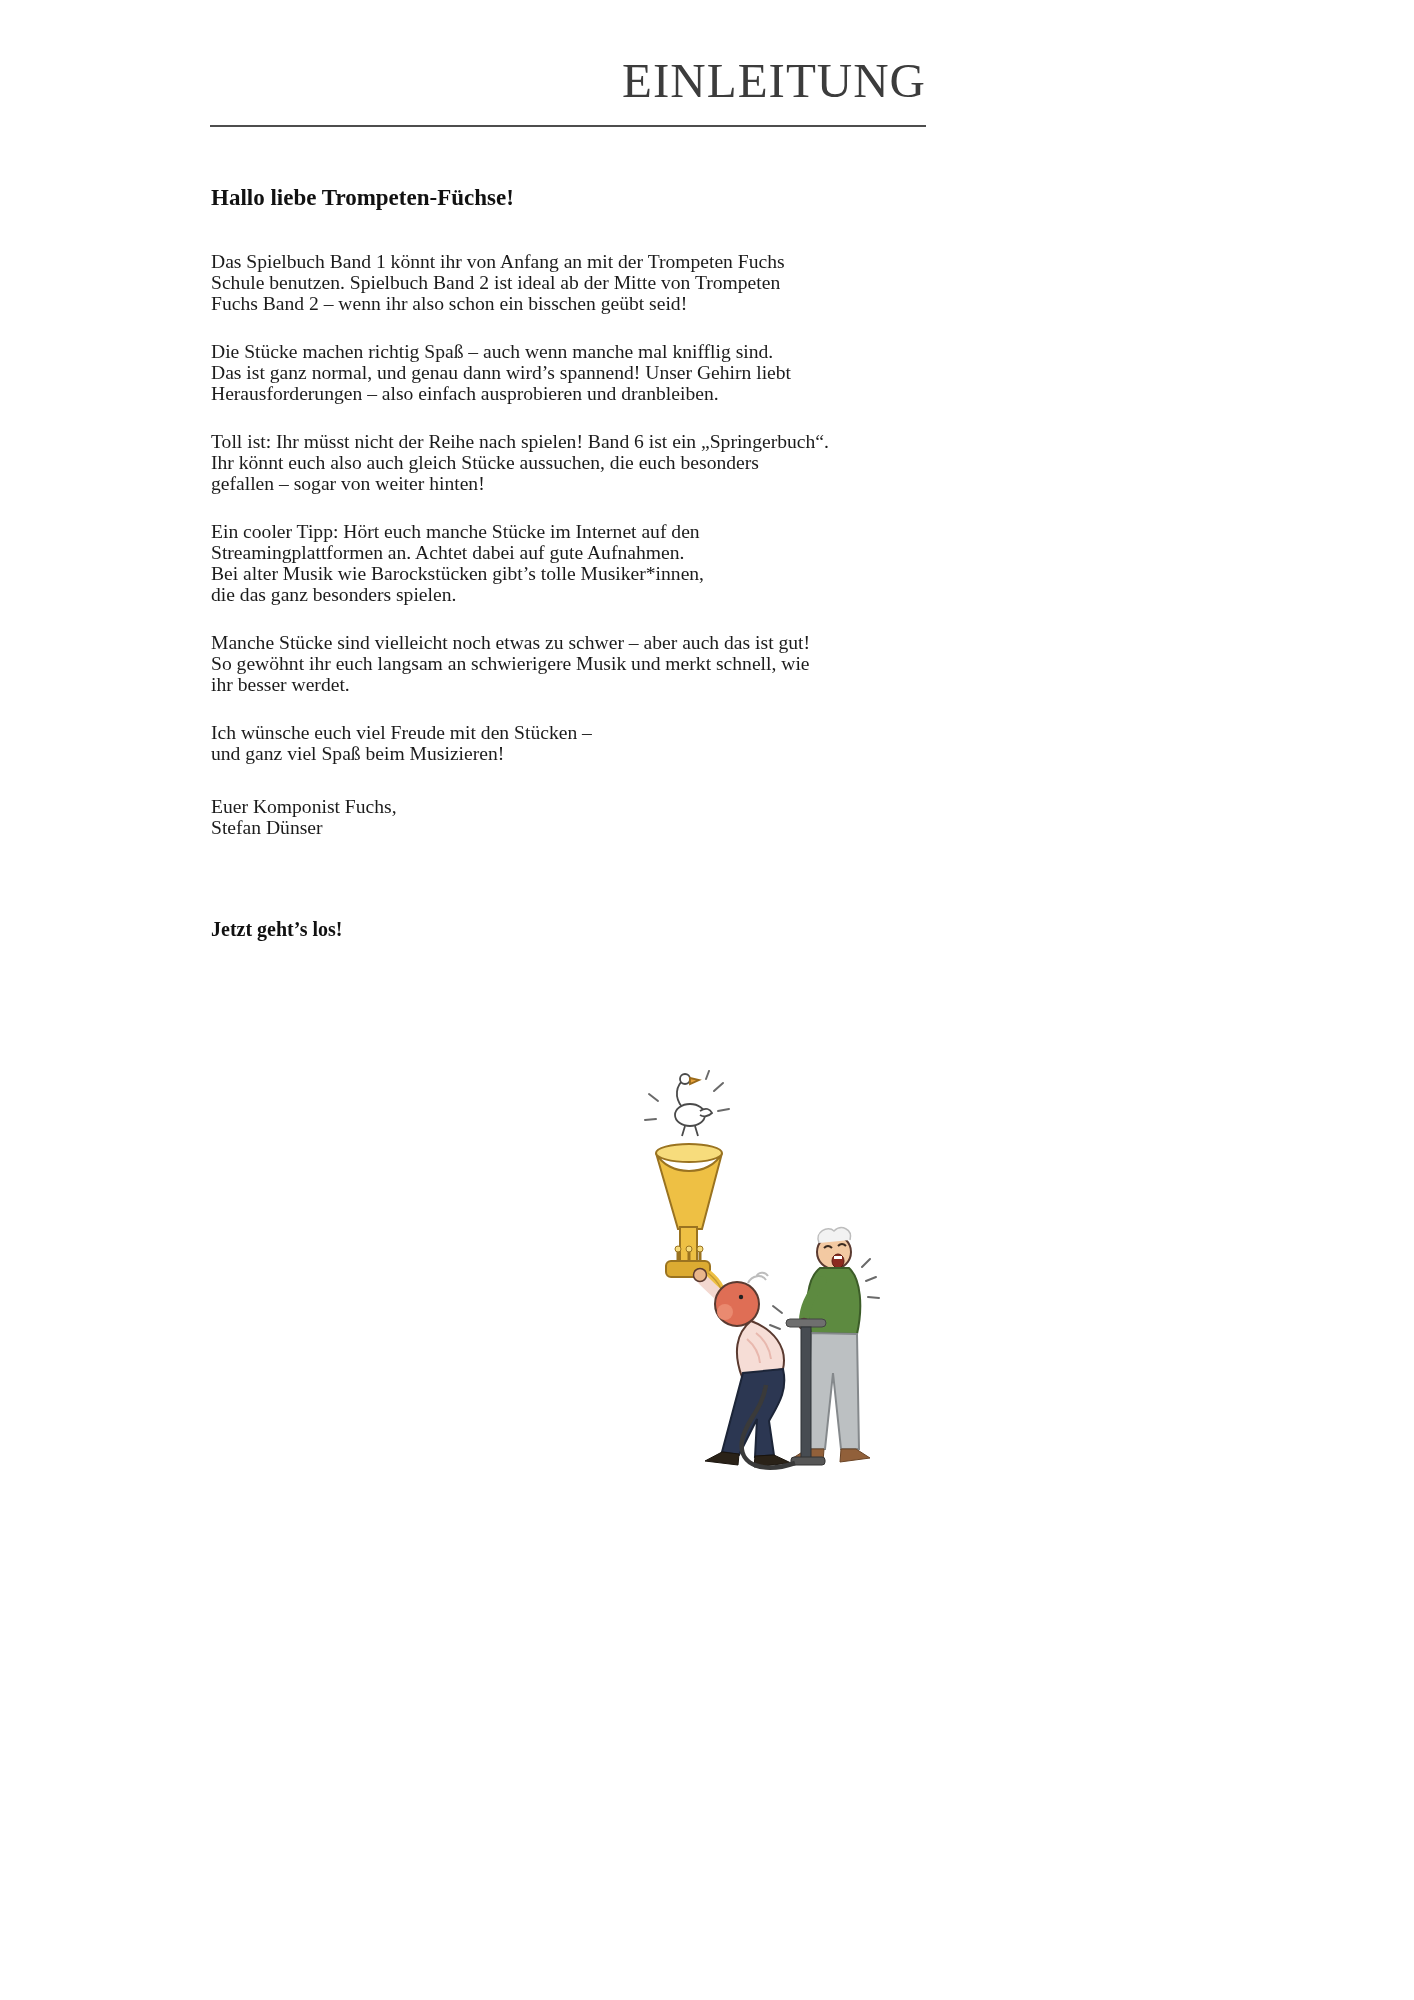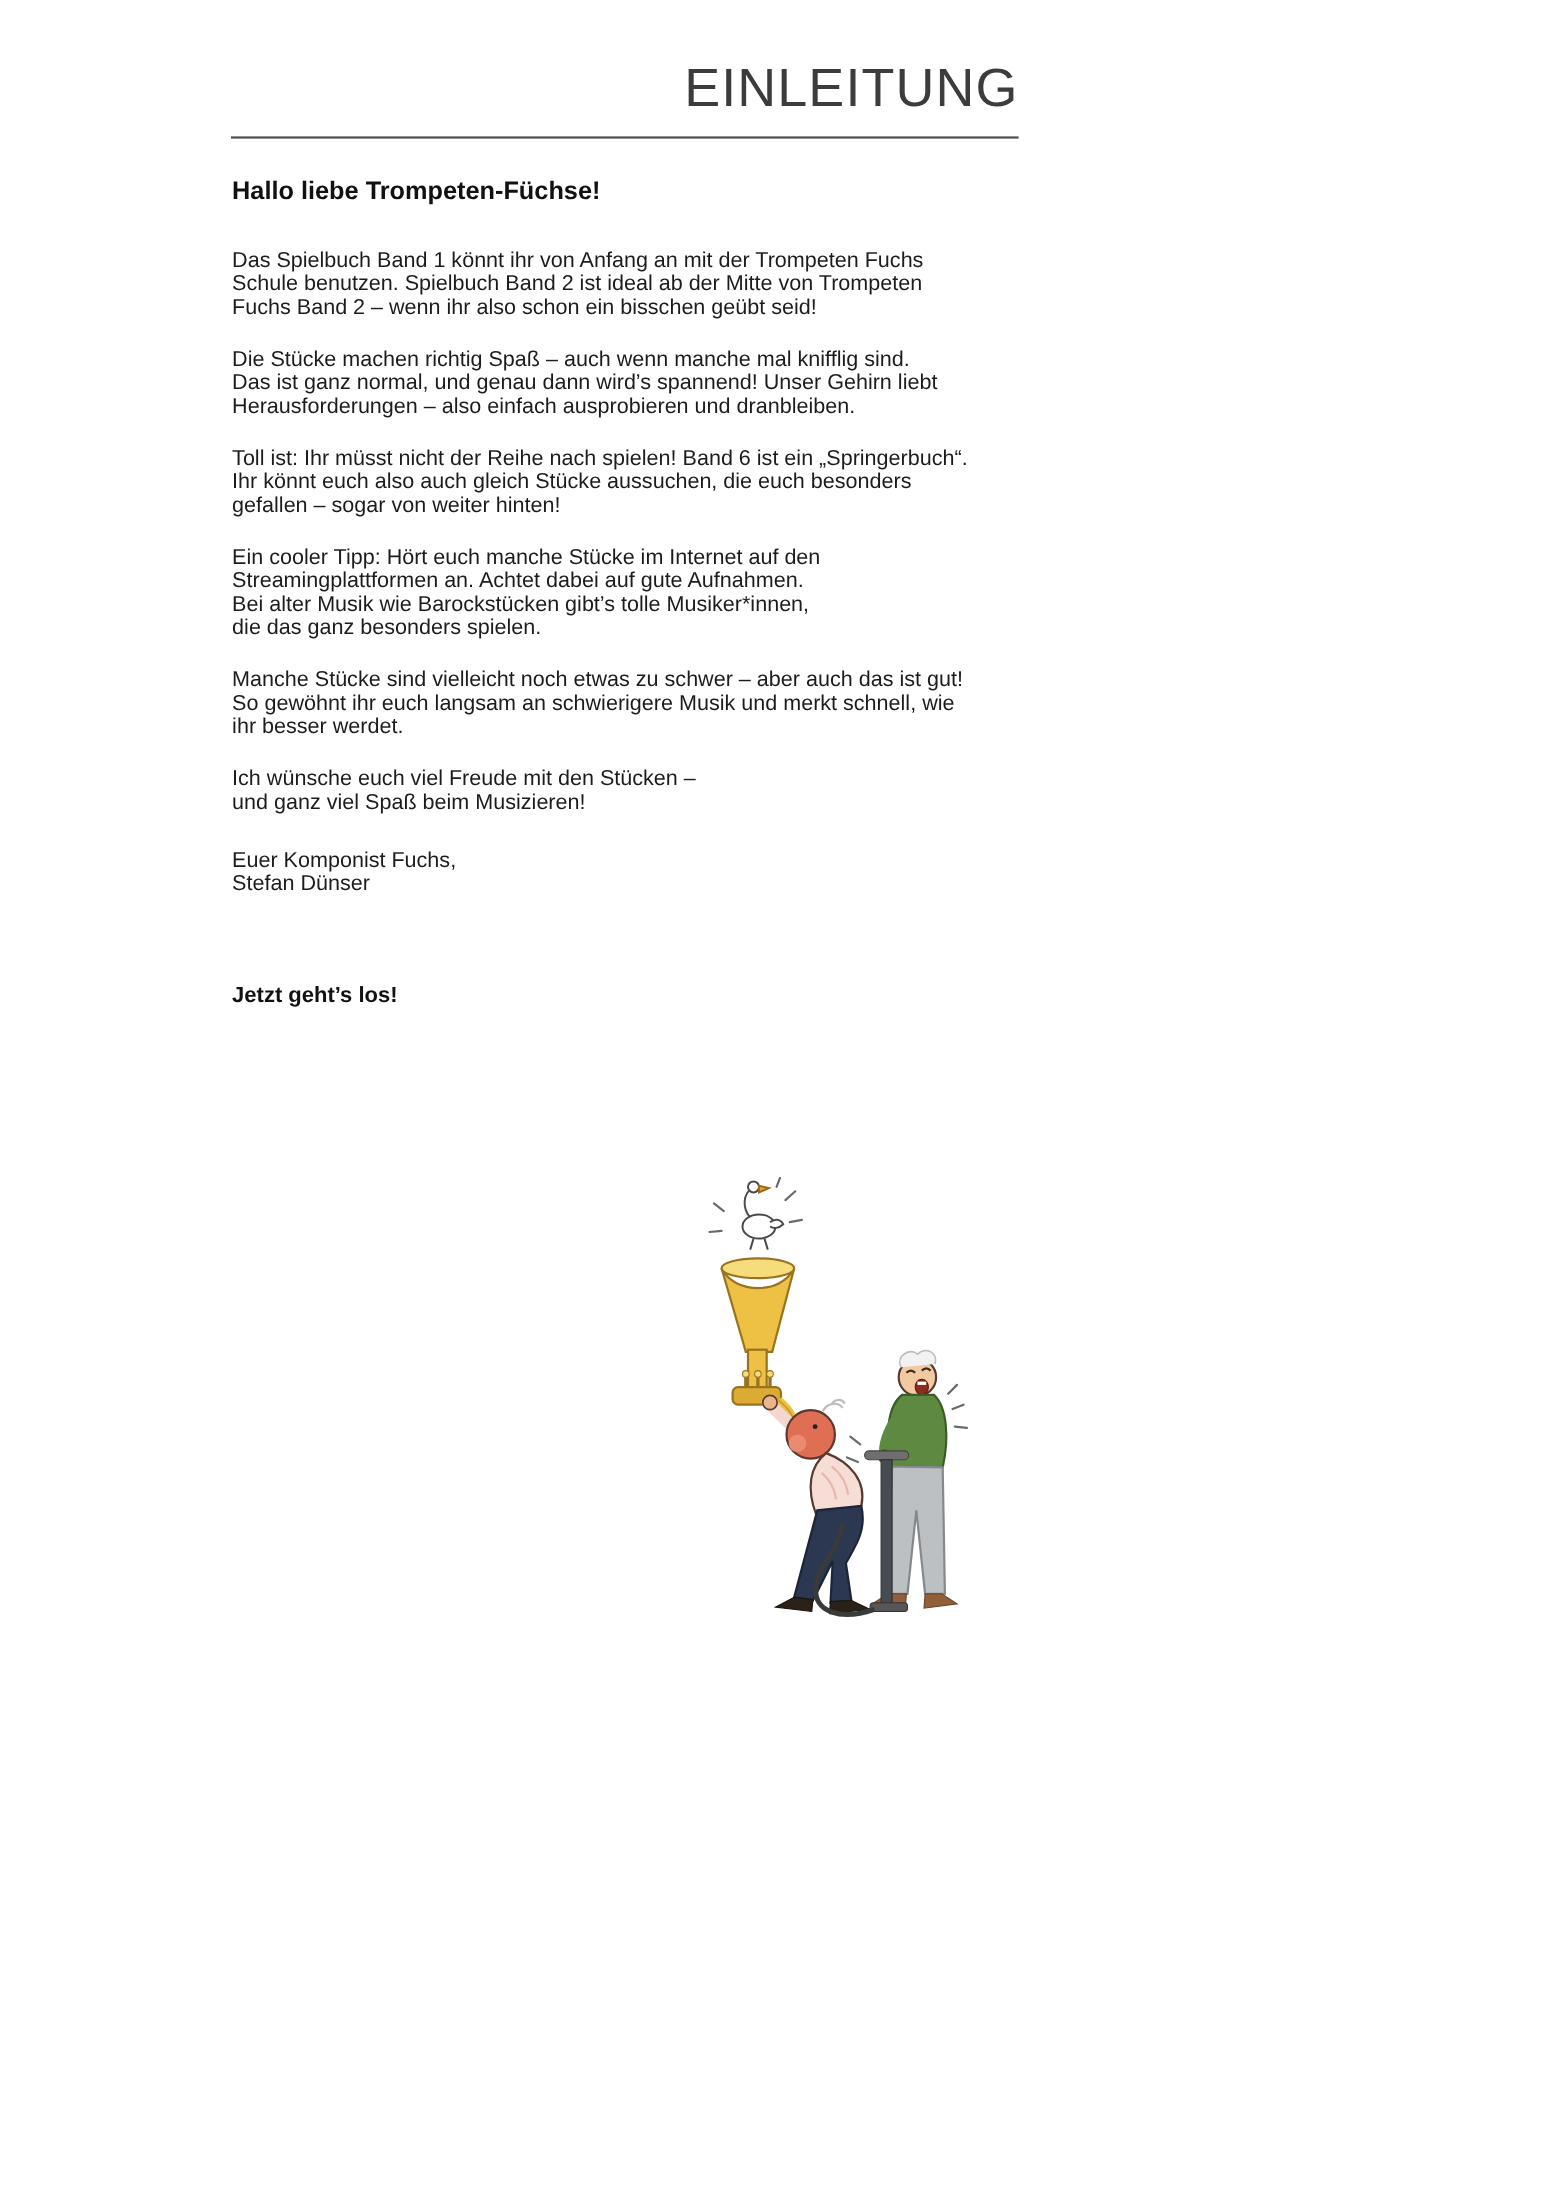--- a/index.html
+++ b/index.html
@@ -1,40 +1,40 @@
 <!DOCTYPE html>
 <html><head>
 <meta charset="utf-8">
 <style>
   html, body { margin: 0; padding: 0; background: #ffffff; }
   .page {
     position: relative;
     width: 1414px;
     height: 2000px;
     background: #ffffff;
-    font-family: Liberation Sans, sans-serif;
+    font-family: Liberation Serif, serif;
     color: #1c1c1c;
     overflow: hidden;
   }
   .header { position: absolute; left: 210px; top: 52px; width: 716px; }
   .title {
     margin: 0;
     font-size: 49px;
     font-weight: 400;
     letter-spacing: 1px;
     color: #3c3c3c;
     text-align: right;
   }
   .rule {
     margin: 16px 0 0 0;
     border: none;
     border-top: 2px solid #4d4d4d;
     height: 0;
   }
-  .main { position: absolute; left: 211px; top: 160px; width: 730px; }
+  .main { position: absolute; left: 211px; top: 185px; width: 730px; }
   .heading { margin: 0; font-size: 23px; font-weight: 700; color: #111; }
   .para {
     margin: 27px 0 0 0;
     font-size: 19.6px;
     line-height: 21px;
     white-space: pre-line;
     color: #1c1c1c;
   }
   .para.first { margin-top: 40px; }
   .signature { margin-top: 32px; }

